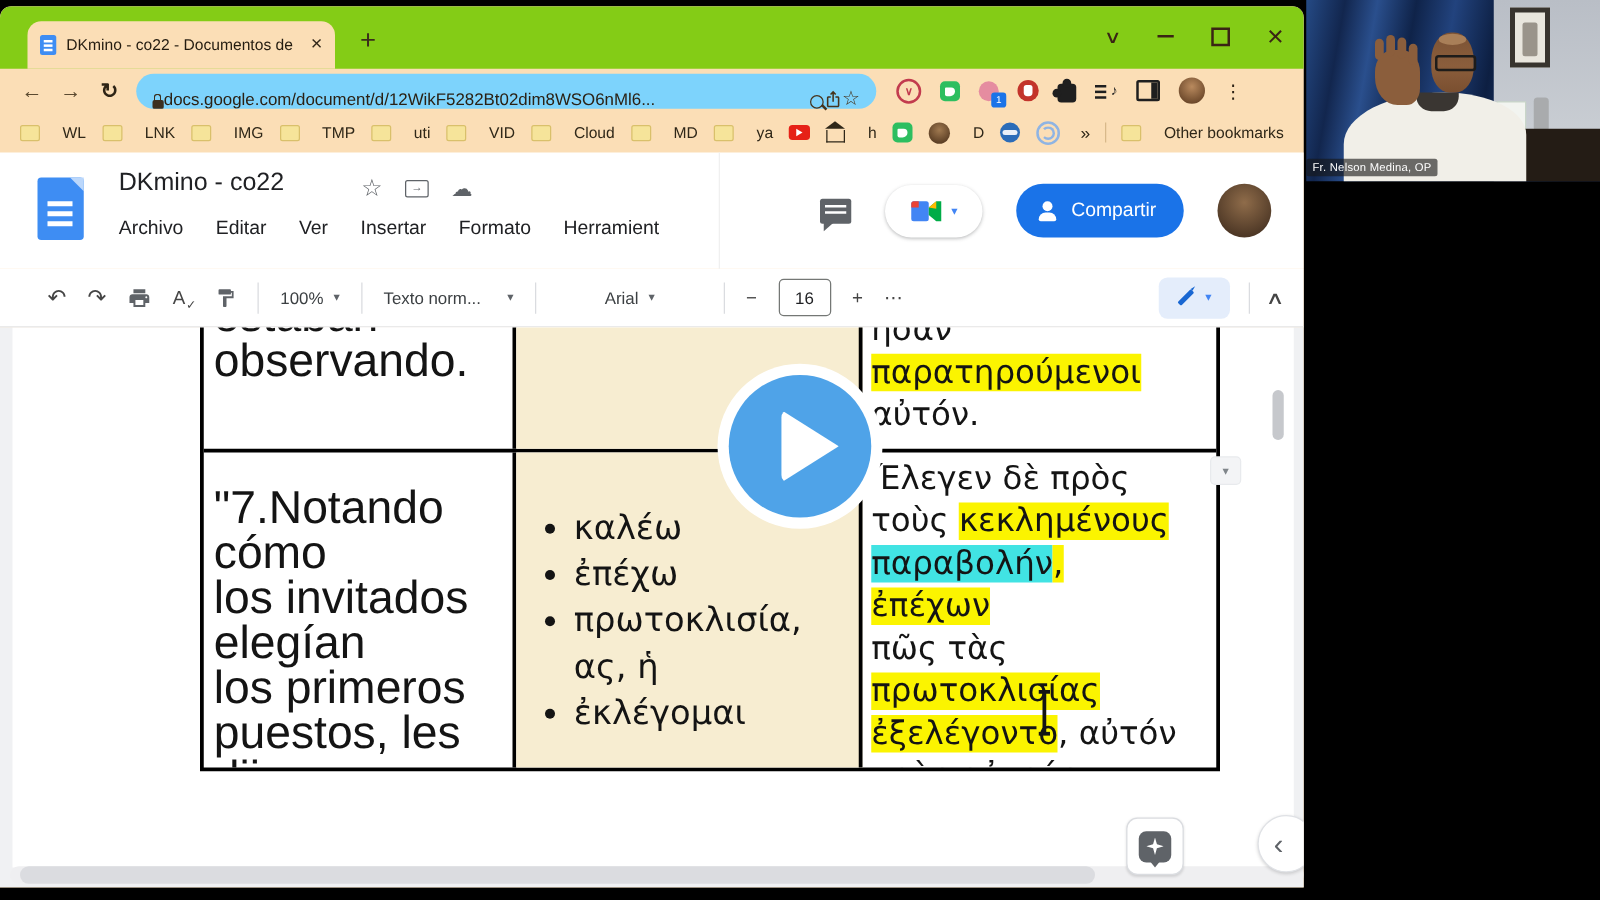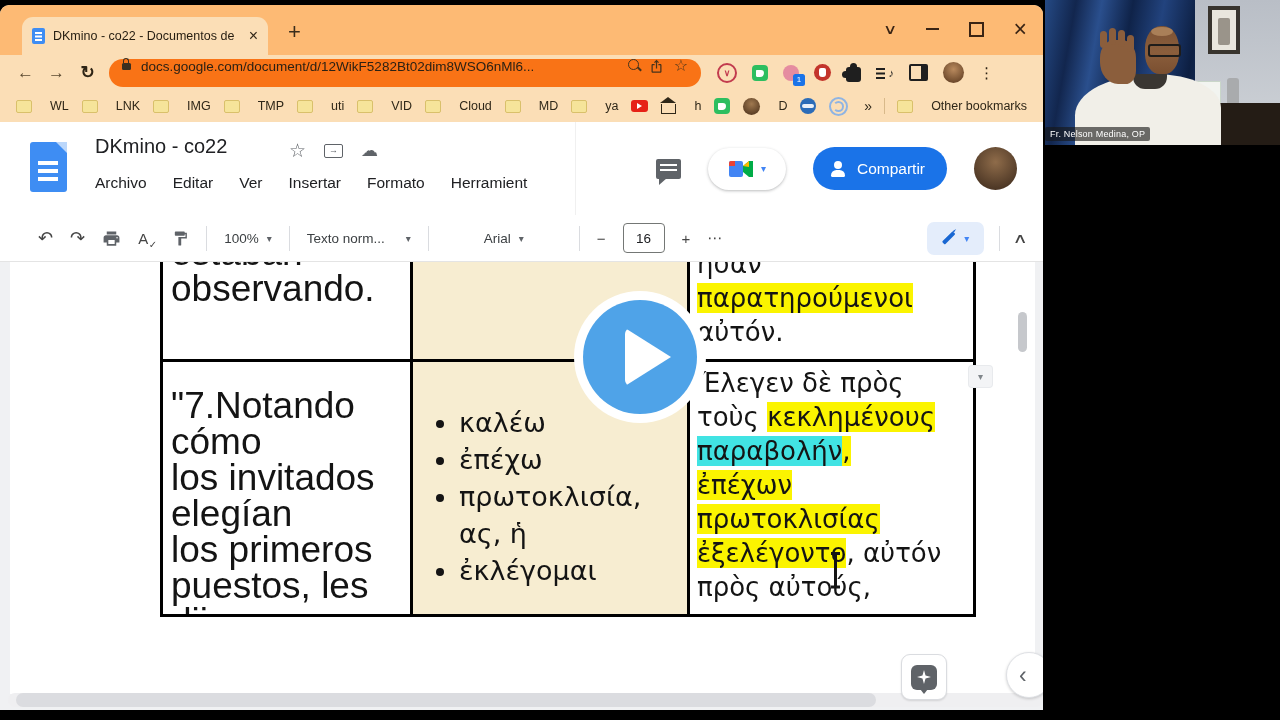--- a/index.html
+++ b/index.html
@@ -1,40 +1,40 @@
 <!DOCTYPE html>
 <html><head>
 <meta charset="utf-8">
 <style>
   html,body{margin:0;padding:0}
   .screen{position:relative;width:1280px;height:720px;background:#000;overflow:hidden;
     font-family:"Liberation Sans",sans-serif;-webkit-font-smoothing:antialiased}
   
   .browser{position:absolute;left:0;top:5px;width:1043px;height:705px;background:#FBDEB6;
     border-radius:9px 9px 0 0;overflow:hidden}
-  .tabstrip{position:relative;height:50px;background:#fdba74;border-radius:9px 9px 0 0}
+  .tabstrip{position:relative;height:50px;background:#84cc16;border-radius:9px 9px 0 0}
   .tab{position:absolute;left:22px;top:12px;width:246px;height:38px;background:#FBDEB6;
     border-radius:11px 11px 0 0;display:flex;align-items:center;padding:0 10px;gap:8px;box-sizing:border-box}
   .docfav{width:13px;height:16px;background:#3E8DF3;border-radius:2px;position:relative;flex:none}
   .docfav::after{content:"";position:absolute;left:3px;top:4px;width:7px;height:2px;background:#fff;
     box-shadow:0 3.5px 0 #fff,0 7px 0 #fff}
   .tab-title{font-size:12.5px;color:#241c10;white-space:nowrap;overflow:hidden;flex:1}
   .tab-close{font-size:16px;color:#33281a;line-height:14px}
   .newtab{position:absolute;left:288px;top:14px;font-size:22px;color:#3a2d1b;font-weight:300}
   .wctrls{position:absolute;right:16px;top:5px;height:38px;display:flex;gap:30px;align-items:center;color:#3a2414}
   .wchev{font-size:14px;transform:scaleX(1.4)}
   .wmin{width:13px;height:2px;background:#3a2414}
   .wmax{width:11px;height:11px;border:2px solid #3a2414}
   .wclose{font-size:23px;line-height:18px}
   
   .navbar{height:35px;display:flex;align-items:center;padding:0 12px;gap:4px}
   .nav-ic{font-size:17px;color:#5b4a30;width:27px;text-align:center}
   .nav-reload{color:#2e2415;font-weight:bold}
-  .urlpill{width:592px;height:28px;background:#f97316;border-radius:14px;display:flex;align-items:flex-start;
-    padding:0 13px;gap:10px;box-sizing:border-box;margin-left:4px;flex:none}
+  .urlpill{width:592px;height:28px;background:#7dd3fc;border-radius:14px;display:flex;align-items:flex-end;
+    padding:0 13px;box-sizing:border-box;margin-left:4px;flex:none}
   .lock{width:9px;height:7px;background:#3c3020;border-radius:1.5px;position:relative;margin-top:4px;flex:none}
   .lock::before{content:"";position:absolute;left:1px;top:-5px;width:4px;height:4px;border:1.6px solid #3c3020;
     border-bottom:none;border-radius:4px 4px 0 0}
   .url{font-size:13.5px;color:#2b2114;flex:1;white-space:nowrap;overflow:hidden}
   .mag{width:9px;height:9px;border:1.7px solid #46331c;border-radius:50%;position:relative;flex:none}
   .mag::after{content:"";position:absolute;width:5px;height:1.7px;background:#46331c;transform:rotate(45deg);right:-4px;bottom:-1px}
   .shr{flex:none;display:flex}
   .star{font-size:16px;color:#46331c;line-height:14px}
   .exts{display:flex;align-items:center;gap:15px;margin-left:12px}
   .ext-pocket{width:16px;height:16px;border-radius:50%;border:2px solid #c23b4e;color:#c23b4e;font-size:9px;
@@ -414,20 +414,21 @@
                 <li>καλέω</li>
                 <li>ἐπέχω</li>
                 <li>πρωτοκλισία, ας, ἡ</li>
                 <li>ἐκλέγομαι</li>
               </ul>
           </div>
           <div class="tcell c3">
               <div><span>Ἔλεγεν δὲ πρὸς</span></div>
               <div><span>τοὺς </span><span class="hl-y">κεκλημένους</span></div>
               <div><span class="hl-c">παραβολήν</span><span class="hl-y">, ἐπέχων</span></div>
+              <div><span>πῶς τὰς</span></div>
               <div><span class="hl-y">πρωτοκλισίας</span></div>
               <div><span class="hl-y">ἐξελέγοντο</span><span>, αὐτόν</span></div>
               <div><span>πρὸς αὐτούς,</span></div>
             </div>
         </div>
       </div>
 
       <div class="cell-dd">▾</div>
       <div class="ibeam"></div>
       <div class="vthumb"></div>

